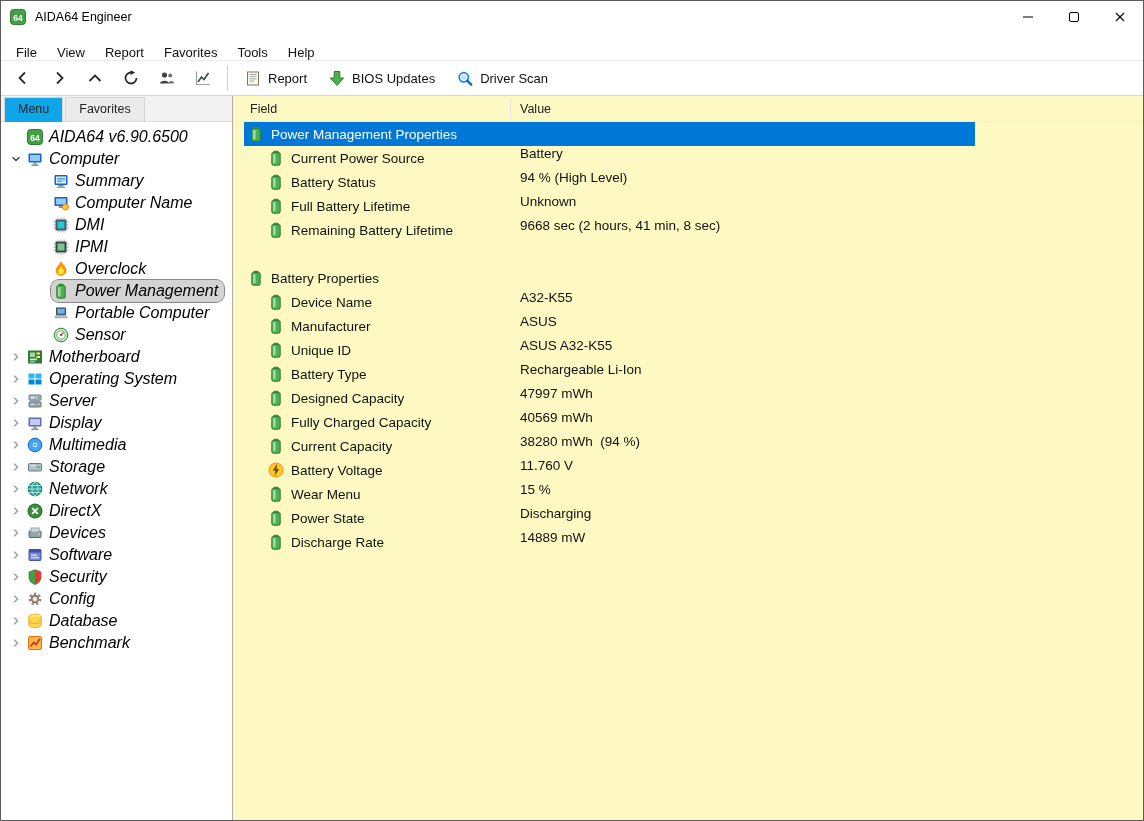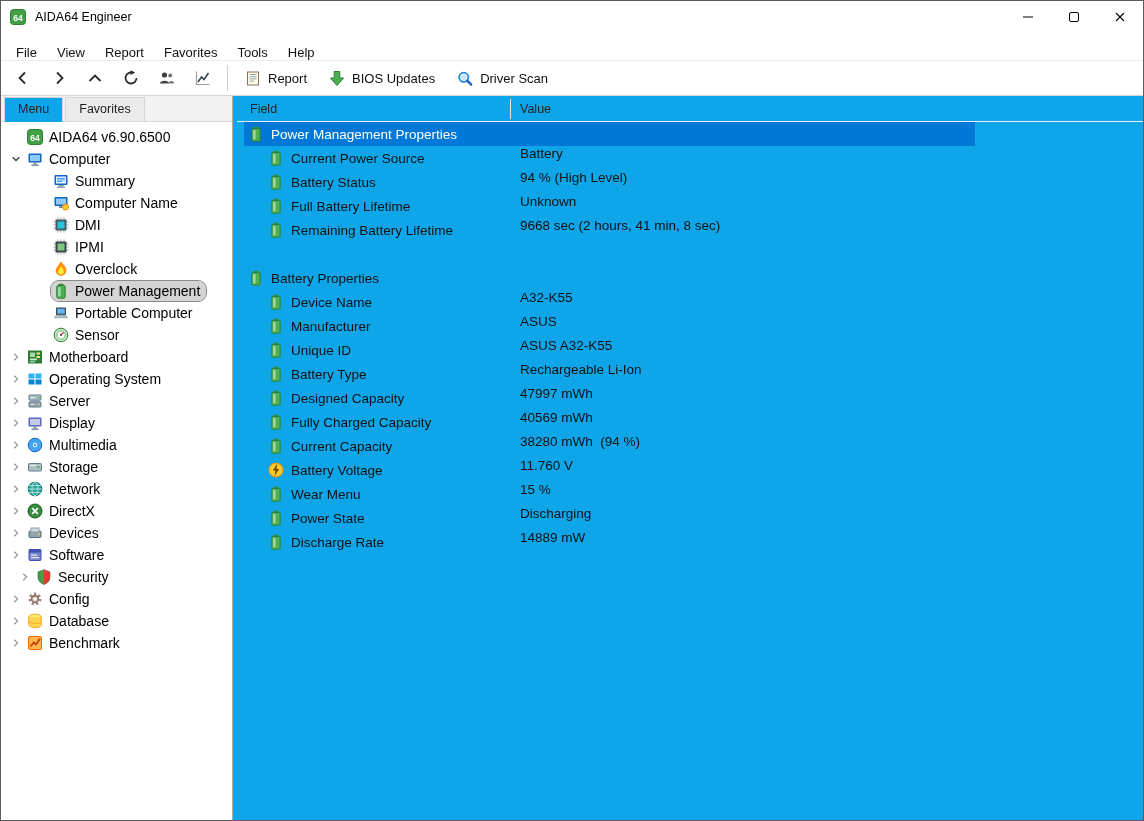--- a/index.html
+++ b/index.html
@@ -22,35 +22,35 @@
   
   .toolbar { flex: 0 0 36px; display: flex; align-items: center; background: #fff; border-top: 1px solid #ececec; border-bottom: 1px solid #d6d6d6; padding-left: 4px; }
   .nav-btn { width: 36px; height: 30px; display: flex; align-items: center; justify-content: center; border: none; background: transparent; }
   .tb-sep { width: 1px; height: 26px; background: #cfcfcf; margin: 0 6px; }
   .tb-button { display: flex; align-items: center; gap: 7px; padding: 5px 11px; border: none; background: transparent; font-family: inherit; font-size: 13px; color: #111; }
   .tb-button .icn { width: 17px; height: 17px; }
 
   
   .content { flex: 1; display: flex; min-height: 0; }
   .sidebar { width: 232px; flex: 0 0 232px; display: flex; flex-direction: column; border-right: 1px solid #ababab; background: #fff; }
-  .main { flex: 1; display: flex; flex-direction: column; background: #0ea5e9; padding-left: 4px; min-width: 0; }
+  .main { flex: 1; display: flex; flex-direction: column; background: #fef9c3; padding-left: 4px; min-width: 0; }
 
   
   .tabstrip { flex: 0 0 26px; display: flex; align-items: flex-end; background: #f2f2f2; border-bottom: 1px solid #dadada; padding-left: 3px; }
   .tab { padding: 4px 13px 5px 13px; font-size: 12.5px; border: 1px solid #d5d5d5; border-bottom: none; background: #ebebeb; margin-right: 2px; color: #222; }
   .tab.active { background: #0ea5e9; position: relative; top: 1px; padding-bottom: 6px; }
 
   
   .tree { flex: 1; padding-top: 4px; overflow: hidden; background: #fff; }
   .tree-row { height: 22px; display: flex; align-items: center; white-space: nowrap; }
   .chev { width: 18px; height: 16px; flex: 0 0 18px; display: inline-flex; align-items: center; justify-content: center; }
   .chev svg { width: 14px; height: 14px; }
   .node { display: flex; align-items: center; gap: 6px; padding: 2px 6px 2px 2px; }
   .tree-row.selected .node { background: #d4d4d4; outline: 1px solid #8a8a8a; border-radius: 8px; }
-  .tree-label { font-size: 14px; color: #000; }
+  .tree-label { font-size: 16px; color: #000; font-style: italic; }
 
   
   .listview { flex: 1; display: flex; flex-direction: column; min-width: 0; }
   .thead { flex: 0 0 26px; display: flex; align-items: center; border-bottom: 1px solid #ededed; padding-left: 7px; }
   .thead .col-field { width: 267px; padding-left: 6px; border-right: 1px solid #e3e3e3; height: 20px; display: flex; align-items: center; font-size: 12.5px; color: #222; }
   .thead .col-value { flex: 1; padding-left: 9px; font-size: 12.5px; color: #222; }
   .rows { padding-left: 7px; }
   .trow { height: 24px; display: flex; align-items: flex-start; width: 731px; font-size: 13.5px; }
   .trow .cell.field { width: 267px; flex: 0 0 267px; display: flex; align-items: center; height: 100%; overflow: hidden; }
   .trow .cell.value { flex: 1; padding-left: 9px; white-space: pre; overflow: hidden; }
@@ -507,21 +507,21 @@
                 <svg viewBox="0 0 16 16" xmlns="http://www.w3.org/2000/svg">
                   <rect x="2" y="2.5" width="12" height="11" rx="1" fill="#7986cb" stroke="#3f51b5"></rect>
                   <rect x="2" y="2.5" width="12" height="3" fill="#3f51b5"></rect>
                   <rect x="4" y="7.5" width="6" height="1.2" fill="#e8eaf6"></rect>
                   <rect x="4" y="10" width="8" height="1.2" fill="#e8eaf6"></rect>
                 </svg>
               </span>
               <span class="tree-label">Software</span>
             </span>
           </div>
-          <div class="tree-row" style="padding-left:15px">
+          <div class="tree-row" style="padding-left:6px">
             <span class="chev">
               <svg viewBox="0 0 16 16" xmlns="http://www.w3.org/2000/svg">
                 <path d="M6 4.2 L9.8 8 L6 11.8" stroke="#9e9e9e" stroke-width="1.6" fill="none"></path>
               </svg>
             </span>
             <span class="node">
               <span class="icn">
                 <svg viewBox="0 0 16 16" xmlns="http://www.w3.org/2000/svg">
                   <path d="M8 0.8 L14 3 V7.8 C14 11.8 11.3 14.5 8 15.4 C4.7 14.5 2 11.8 2 7.8 V3 Z" fill="#43a047" stroke="#1b5e20" stroke-width="0.6"></path>
                   <path d="M8 0.8 L14 3 V7.8 C14 11.8 11.3 14.5 8 15.4 Z" fill="#e53935"></path>

